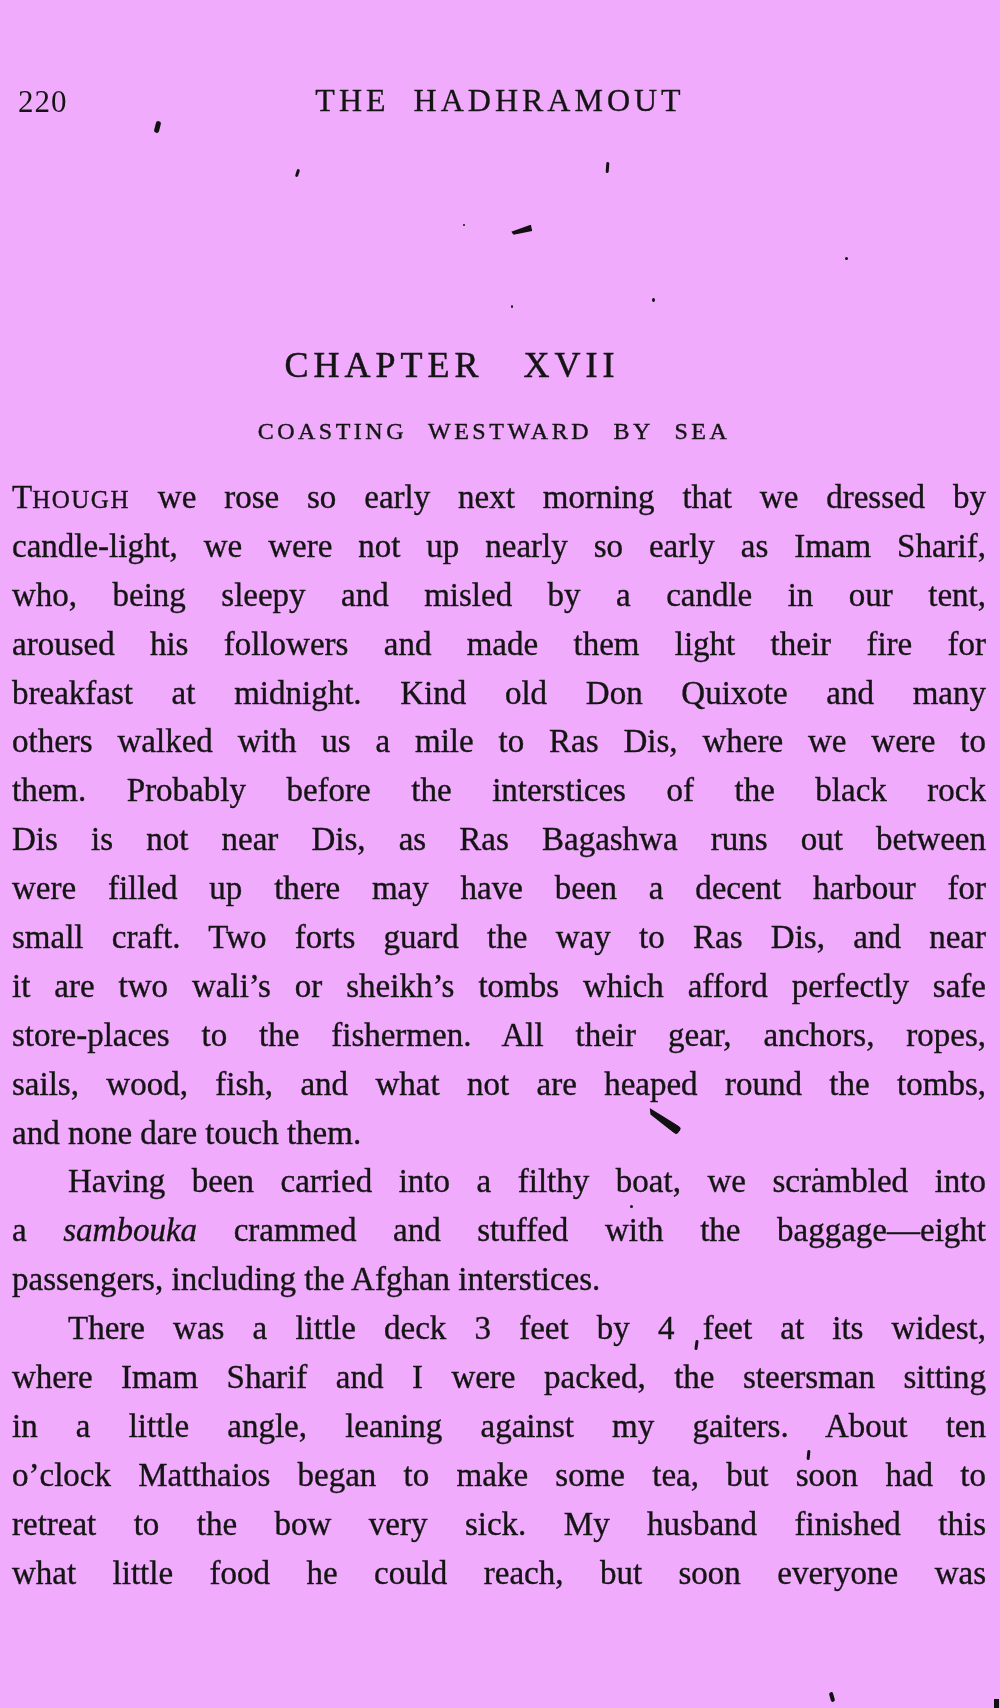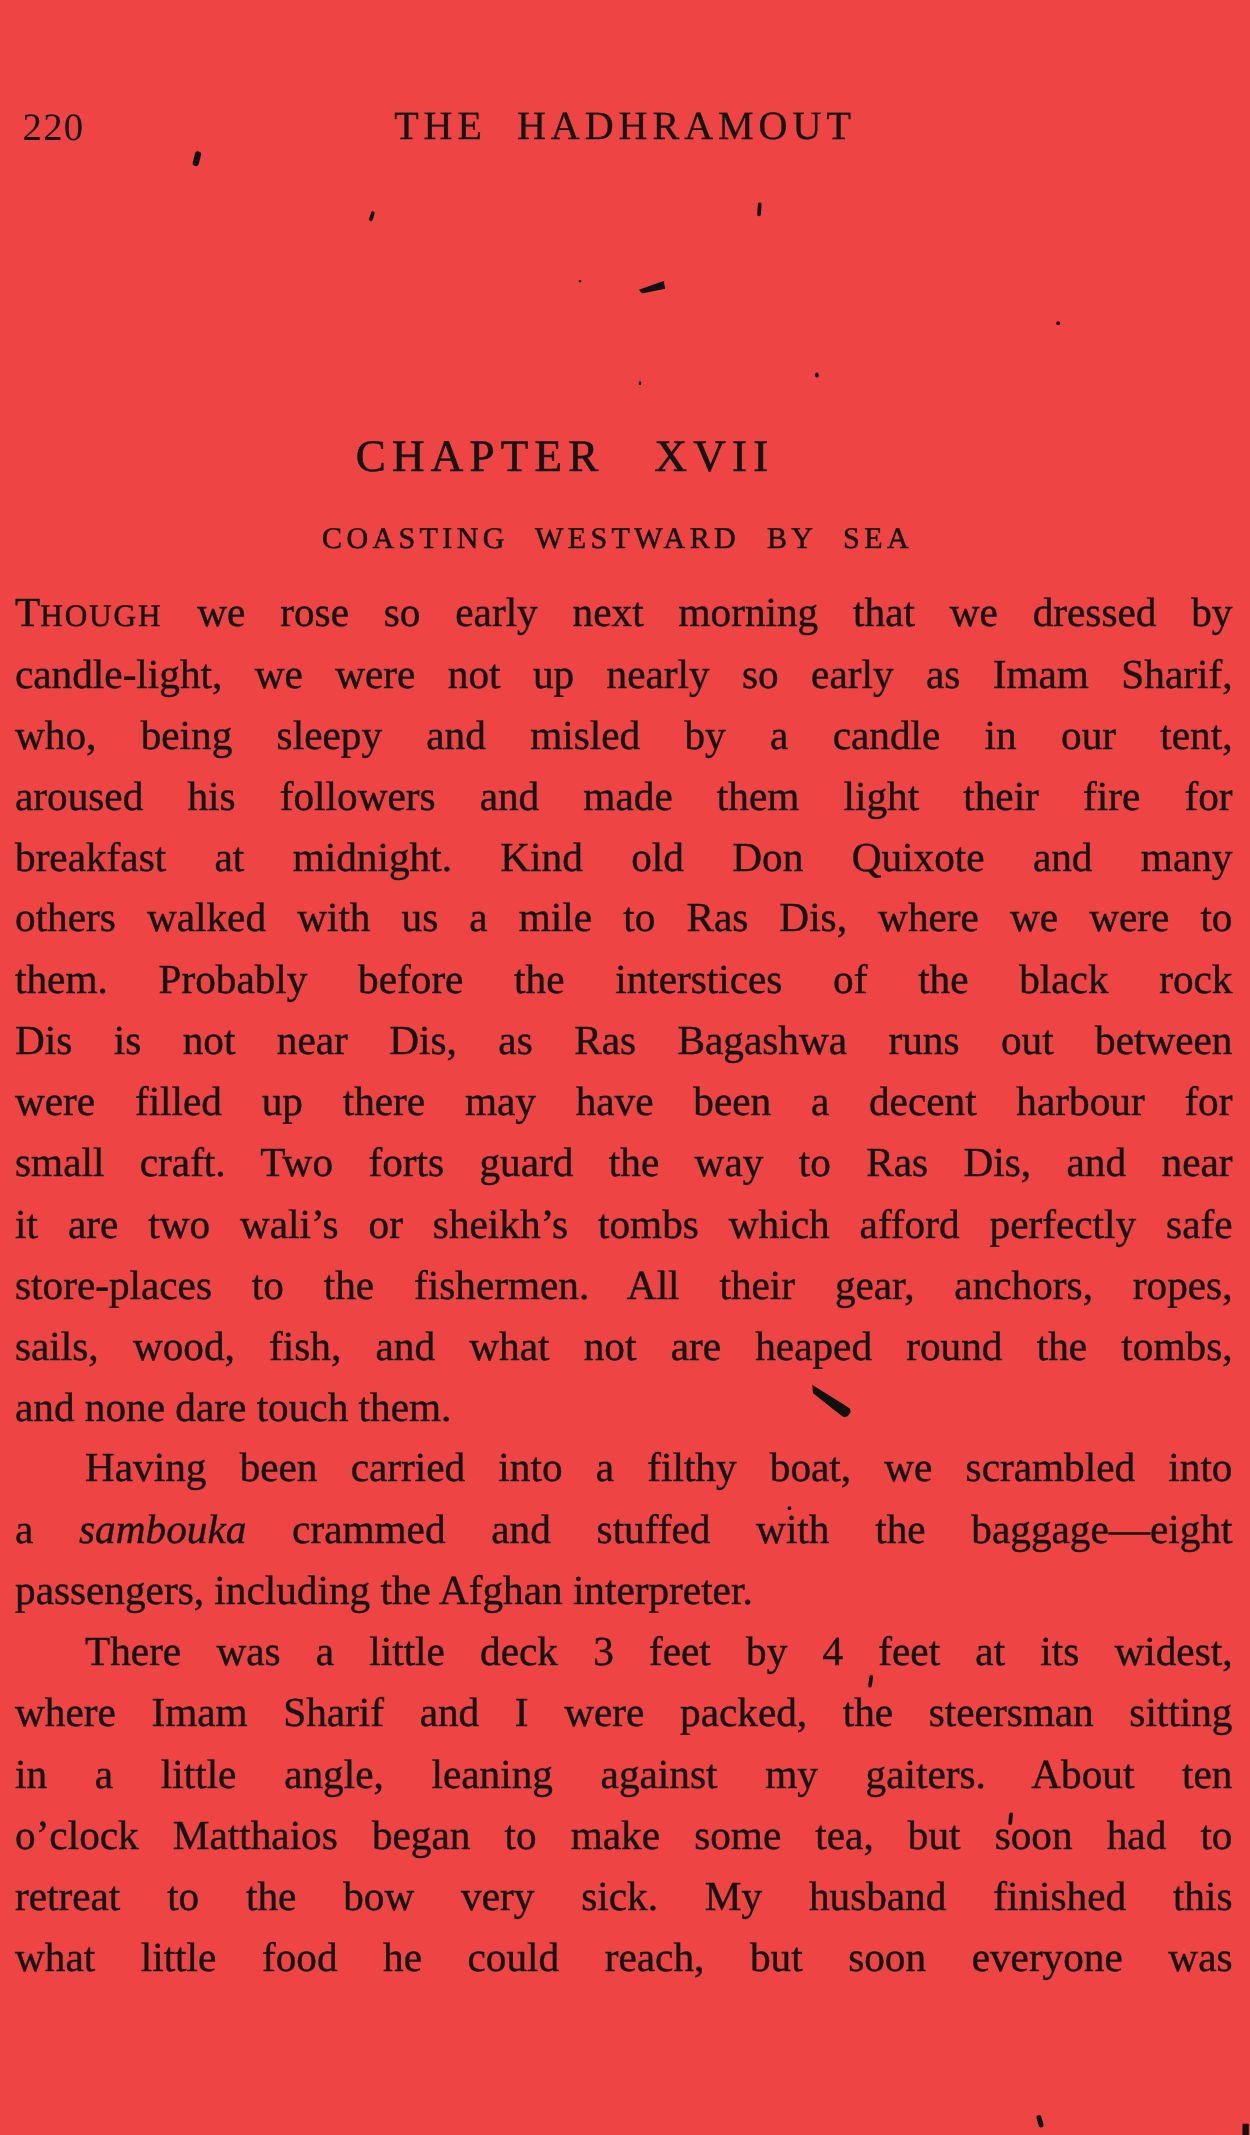--- a/index.html
+++ b/index.html
@@ -1,20 +1,20 @@
 <!DOCTYPE html>
 <html><head>
 <meta charset="utf-8">
 <style>
   html,body { margin:0; padding:0; background:#ffffff; }
   .page {
     position:relative;
     width:1000px;
     height:1708px;
-    background:#ef4444;
+    background:#f0abfc;
     overflow:hidden;
     font-family:"Liberation Serif", serif;
     color:#141414;
   }
   
   .runhead {
     position:absolute; top:82px; left:0; width:1000px;
     text-align:center;
   }
   .pageno {
@@ -35,21 +35,21 @@
   }
   .subtitle {
     position:absolute; top:418px; left:0; width:988px;
     text-align:center;
     font-size:24px; letter-spacing:3.5px; word-spacing:12px;
     -webkit-text-stroke:0.4px #141414;
   }
   
   .body {
     position:absolute; top:473px; left:12px; width:974px;
-    font-size:33px; line-height:37px;
+    font-size:33px; line-height:48px;
     -webkit-text-stroke:0.35px #141414;
   }
   .line {
     text-align:justify;
     text-align-last:justify;
     text-justify:inter-word;
     height:48.9px;
   }
   .line.end { text-align-last:left; }
   .line.indent { padding-left:56px; }
@@ -99,21 +99,21 @@
     <div class="line">them.  Probably before the interstices of the black rock</div>
     <div class="line">Dis is not near Dis, as Ras Bagashwa runs out between</div>
     <div class="line">were filled up there may have been a decent harbour for</div>
     <div class="line">small craft.  Two forts guard the way to Ras Dis, and near</div>
     <div class="line">it are two wali’s or sheikh’s tombs which afford perfectly safe</div>
     <div class="line">store-places to the fishermen.  All their gear, anchors, ropes,</div>
     <div class="line">sails, wood, fish, and what not are heaped round the tombs,</div>
     <div class="line end">and none dare touch them.</div>
     <div class="line indent">Having been carried into a filthy boat, we scrambled into</div>
     <div class="line"><span>a </span><i>sambouka</i><span> crammed and stuffed with the baggage—eight</span></div>
-    <div class="line end">passengers, including the Afghan interpreter.</div>
+    <div class="line end">passengers, including the Afghan interstices.</div>
     <div class="line indent">There was a little deck 3 feet by 4 feet at its widest,</div>
     <div class="line">where Imam Sharif and I were packed, the steersman sitting</div>
     <div class="line">in a little angle, leaning against my gaiters.  About ten</div>
     <div class="line">o’clock Matthaios began to make some tea, but soon had to</div>
     <div class="line">retreat to the bow very sick.  My husband finished this</div>
     <div class="line">what little food he could reach, but soon everyone was</div>
   </main>
 
   <div class="speck s1"></div>
   <div class="speck s2"></div>

